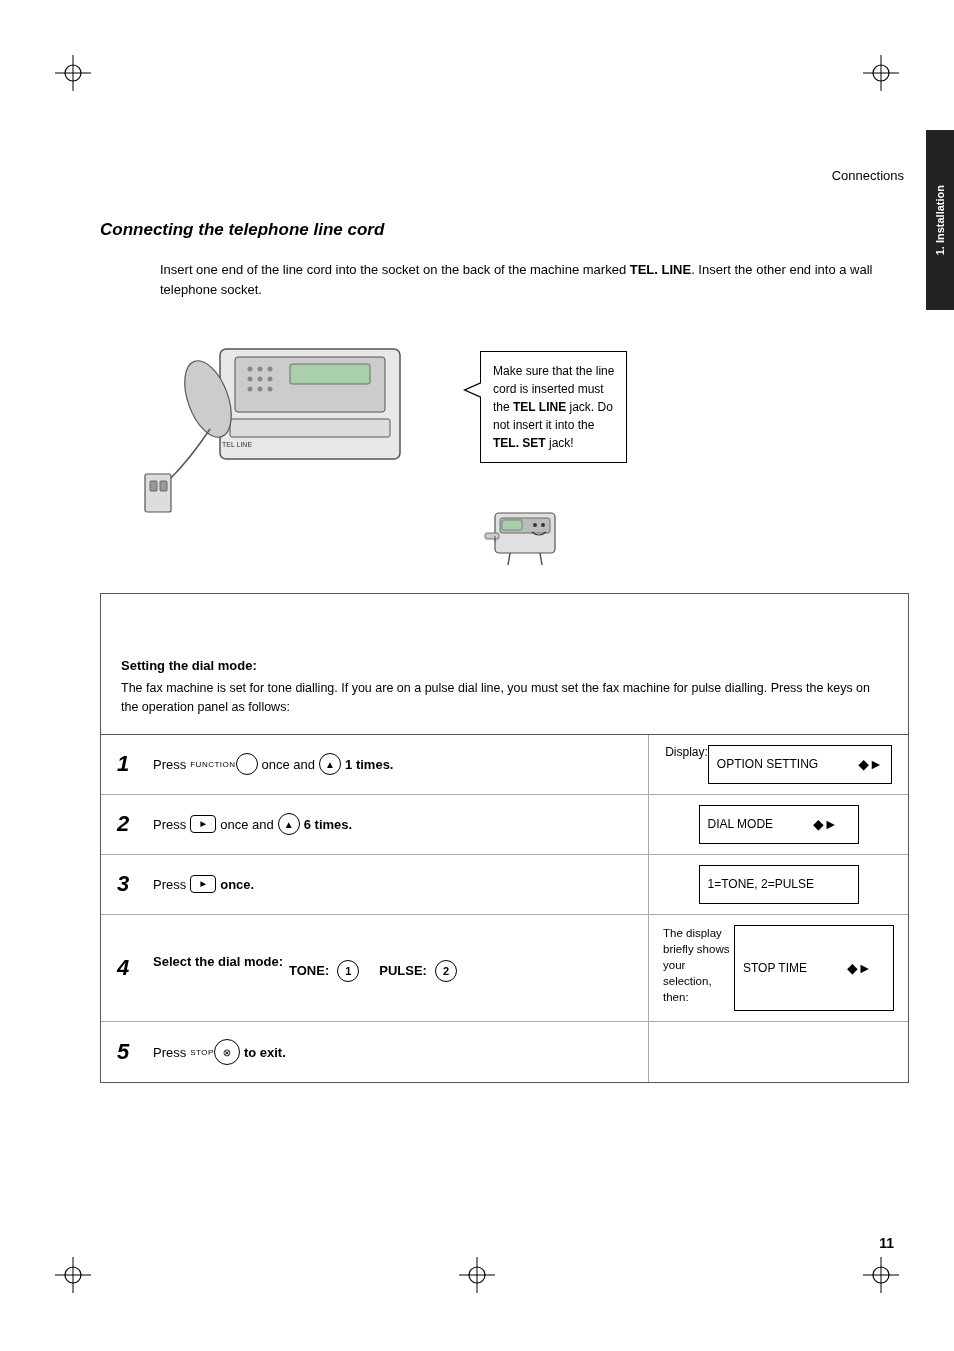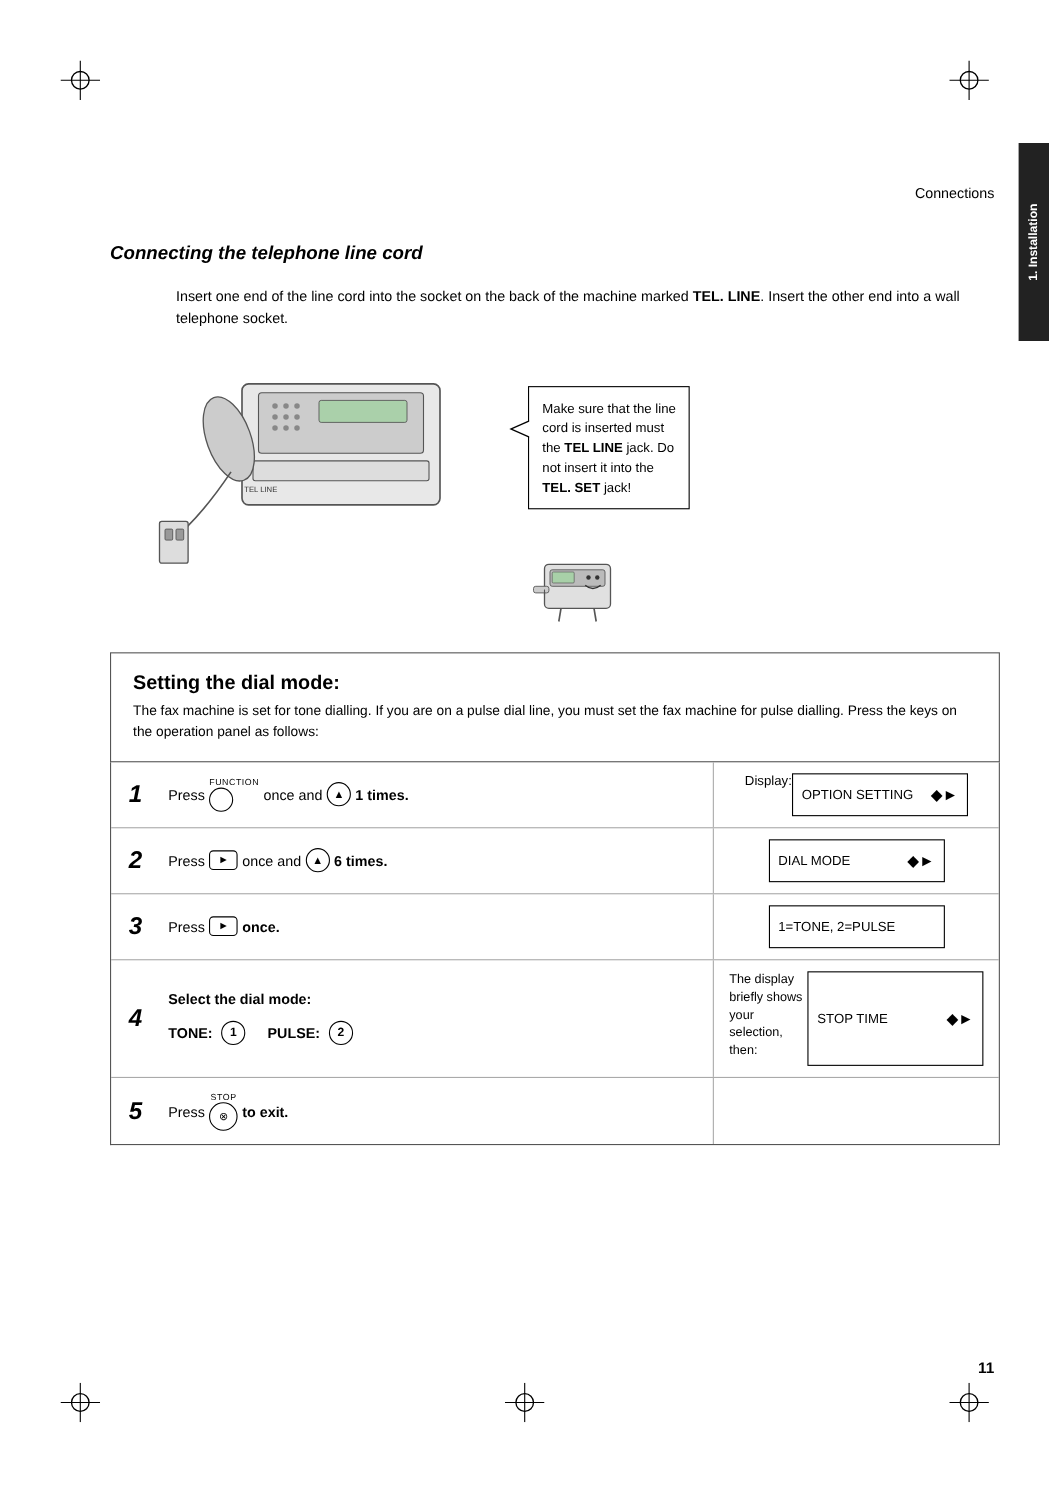--- a/index.html
+++ b/index.html
@@ -41,21 +41,21 @@
       top: 168px;
       right: 50px;
       font-size: 13px;
       color: #000;
     }
 
     
     .page-number {
       position: absolute;
       bottom: 100px;
-      right: 50px;
+      right: 60px;
       font-size: 14px;
       font-weight: bold;
     }
 
     
     .main-content {
       position: absolute;
       top: 220px;
       left: 100px;
       right: 45px;
@@ -118,22 +118,23 @@
     }
 
     
     .instructions-box {
       border: 1px solid #555;
       padding: 16px 20px;
       margin-bottom: 0;
     }
     .instructions-box .box-title {
       font-weight: bold;
-      font-size: 18px;
+      font-size: 13px;
       margin-bottom: 6px;
+      margin-top: 48px;
     }
     .instructions-box .box-body {
       font-size: 12.5px;
       line-height: 1.55;
     }
 
     
     .steps-area {
       border: 1px solid #555;
       border-top: none;
@@ -185,22 +186,22 @@
     .display-label {
       font-size: 12px;
       margin-bottom: 4px;
     }
     .display-box {
       border: 1px solid #000;
       padding: 4px 8px;
       font-size: 12px;
       display: flex;
       align-items: center;
-      justify-content: space-between;
       min-width: 160px;
+      gap: 40px;
     }
     .display-arrow {
       font-size: 14px;
     }
 
     
     .btn-icon {
       display: inline-flex;
       align-items: center;
       justify-content: center;
@@ -239,21 +240,21 @@
       flex-shrink: 0;
     }
     .btn-label-above {
       font-size: 8px;
       display: block;
       text-align: center;
       letter-spacing: 0.5px;
     }
     .btn-wrap {
       display: inline-flex;
-      flex-direction: column;
+      align-items: center;
     }
 
     
     .num-circle {
       display: inline-flex;
       align-items: center;
       justify-content: center;
       border: 1.5px solid #000;
       border-radius: 50%;
       width: 22px;
@@ -485,21 +486,21 @@
       <div class="step-right">
         <div class="display-box">
           <span>1=TONE, 2=PULSE</span>
         </div>
       </div>
     </div>
 
     <div class="step-row">
       <div class="step-left">
         <span class="step-number">4</span>
-        <div style="display:flex;flex-direction:column;gap:6px;">
+        <div style="display:flex;flex-direction:row;gap:6px;">
           <span style="font-weight:bold;">Select the dial mode:</span>
           <div class="step4-sub">
             <span><strong>TONE:</strong></span>
             <span class="num-circle">1</span>
             <span style="margin-left:12px;"><strong>PULSE:</strong></span>
             <span class="num-circle">2</span>
           </div>
         </div>
       </div>
       <div class="step-right">

